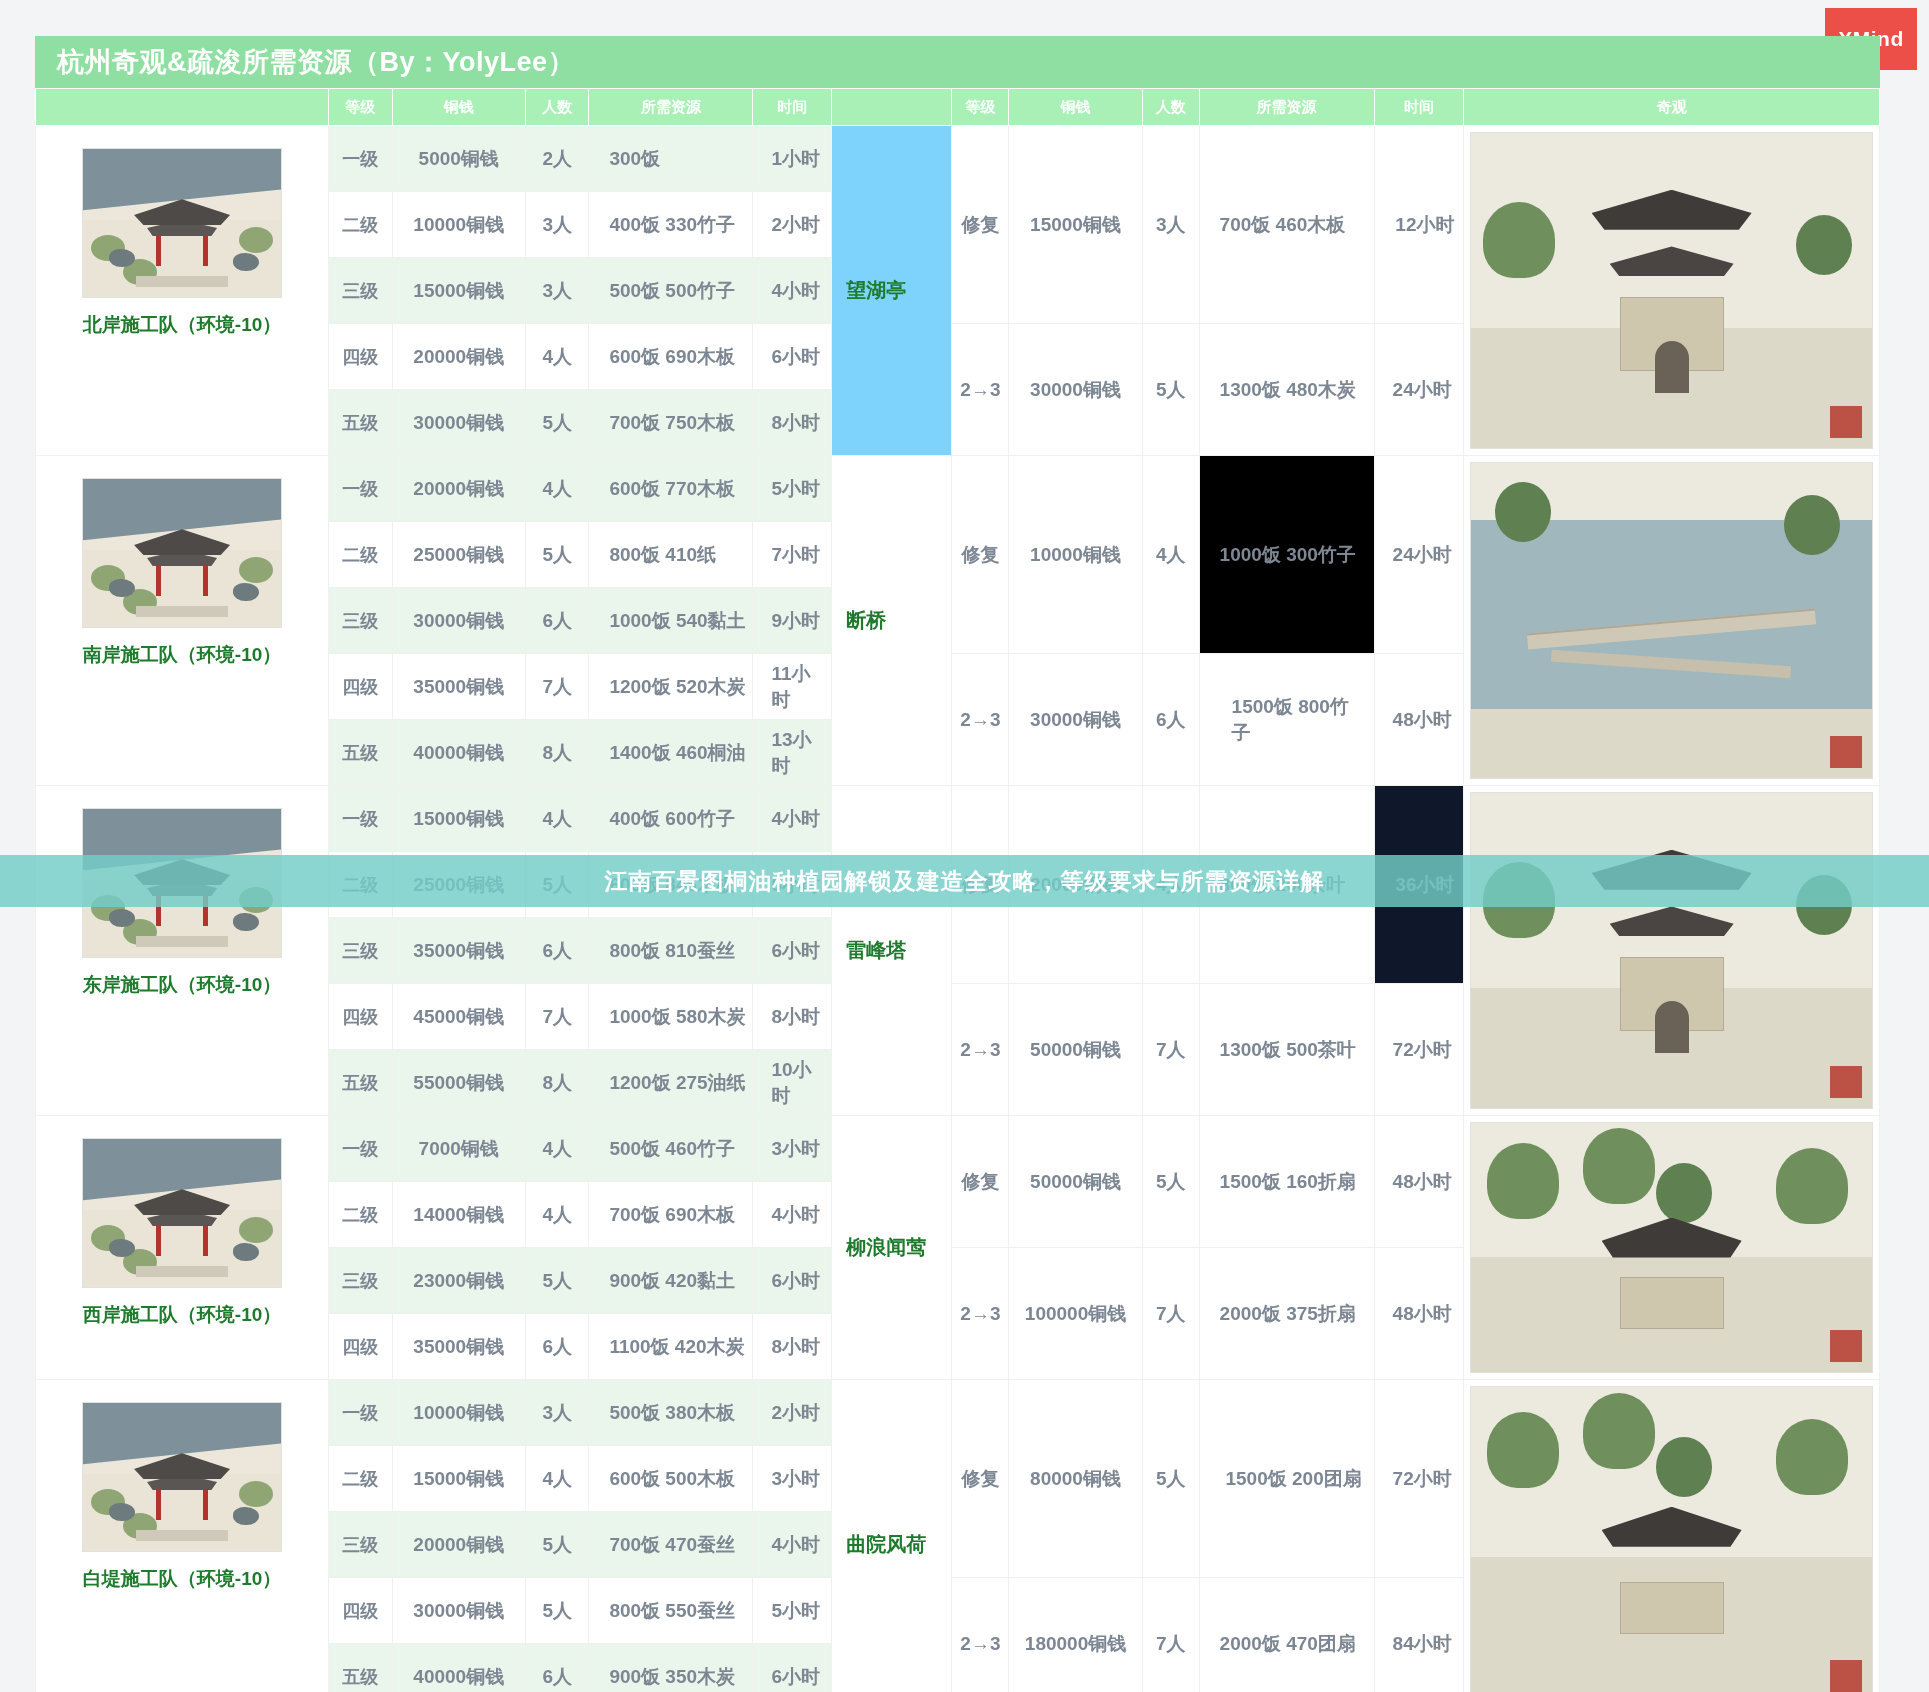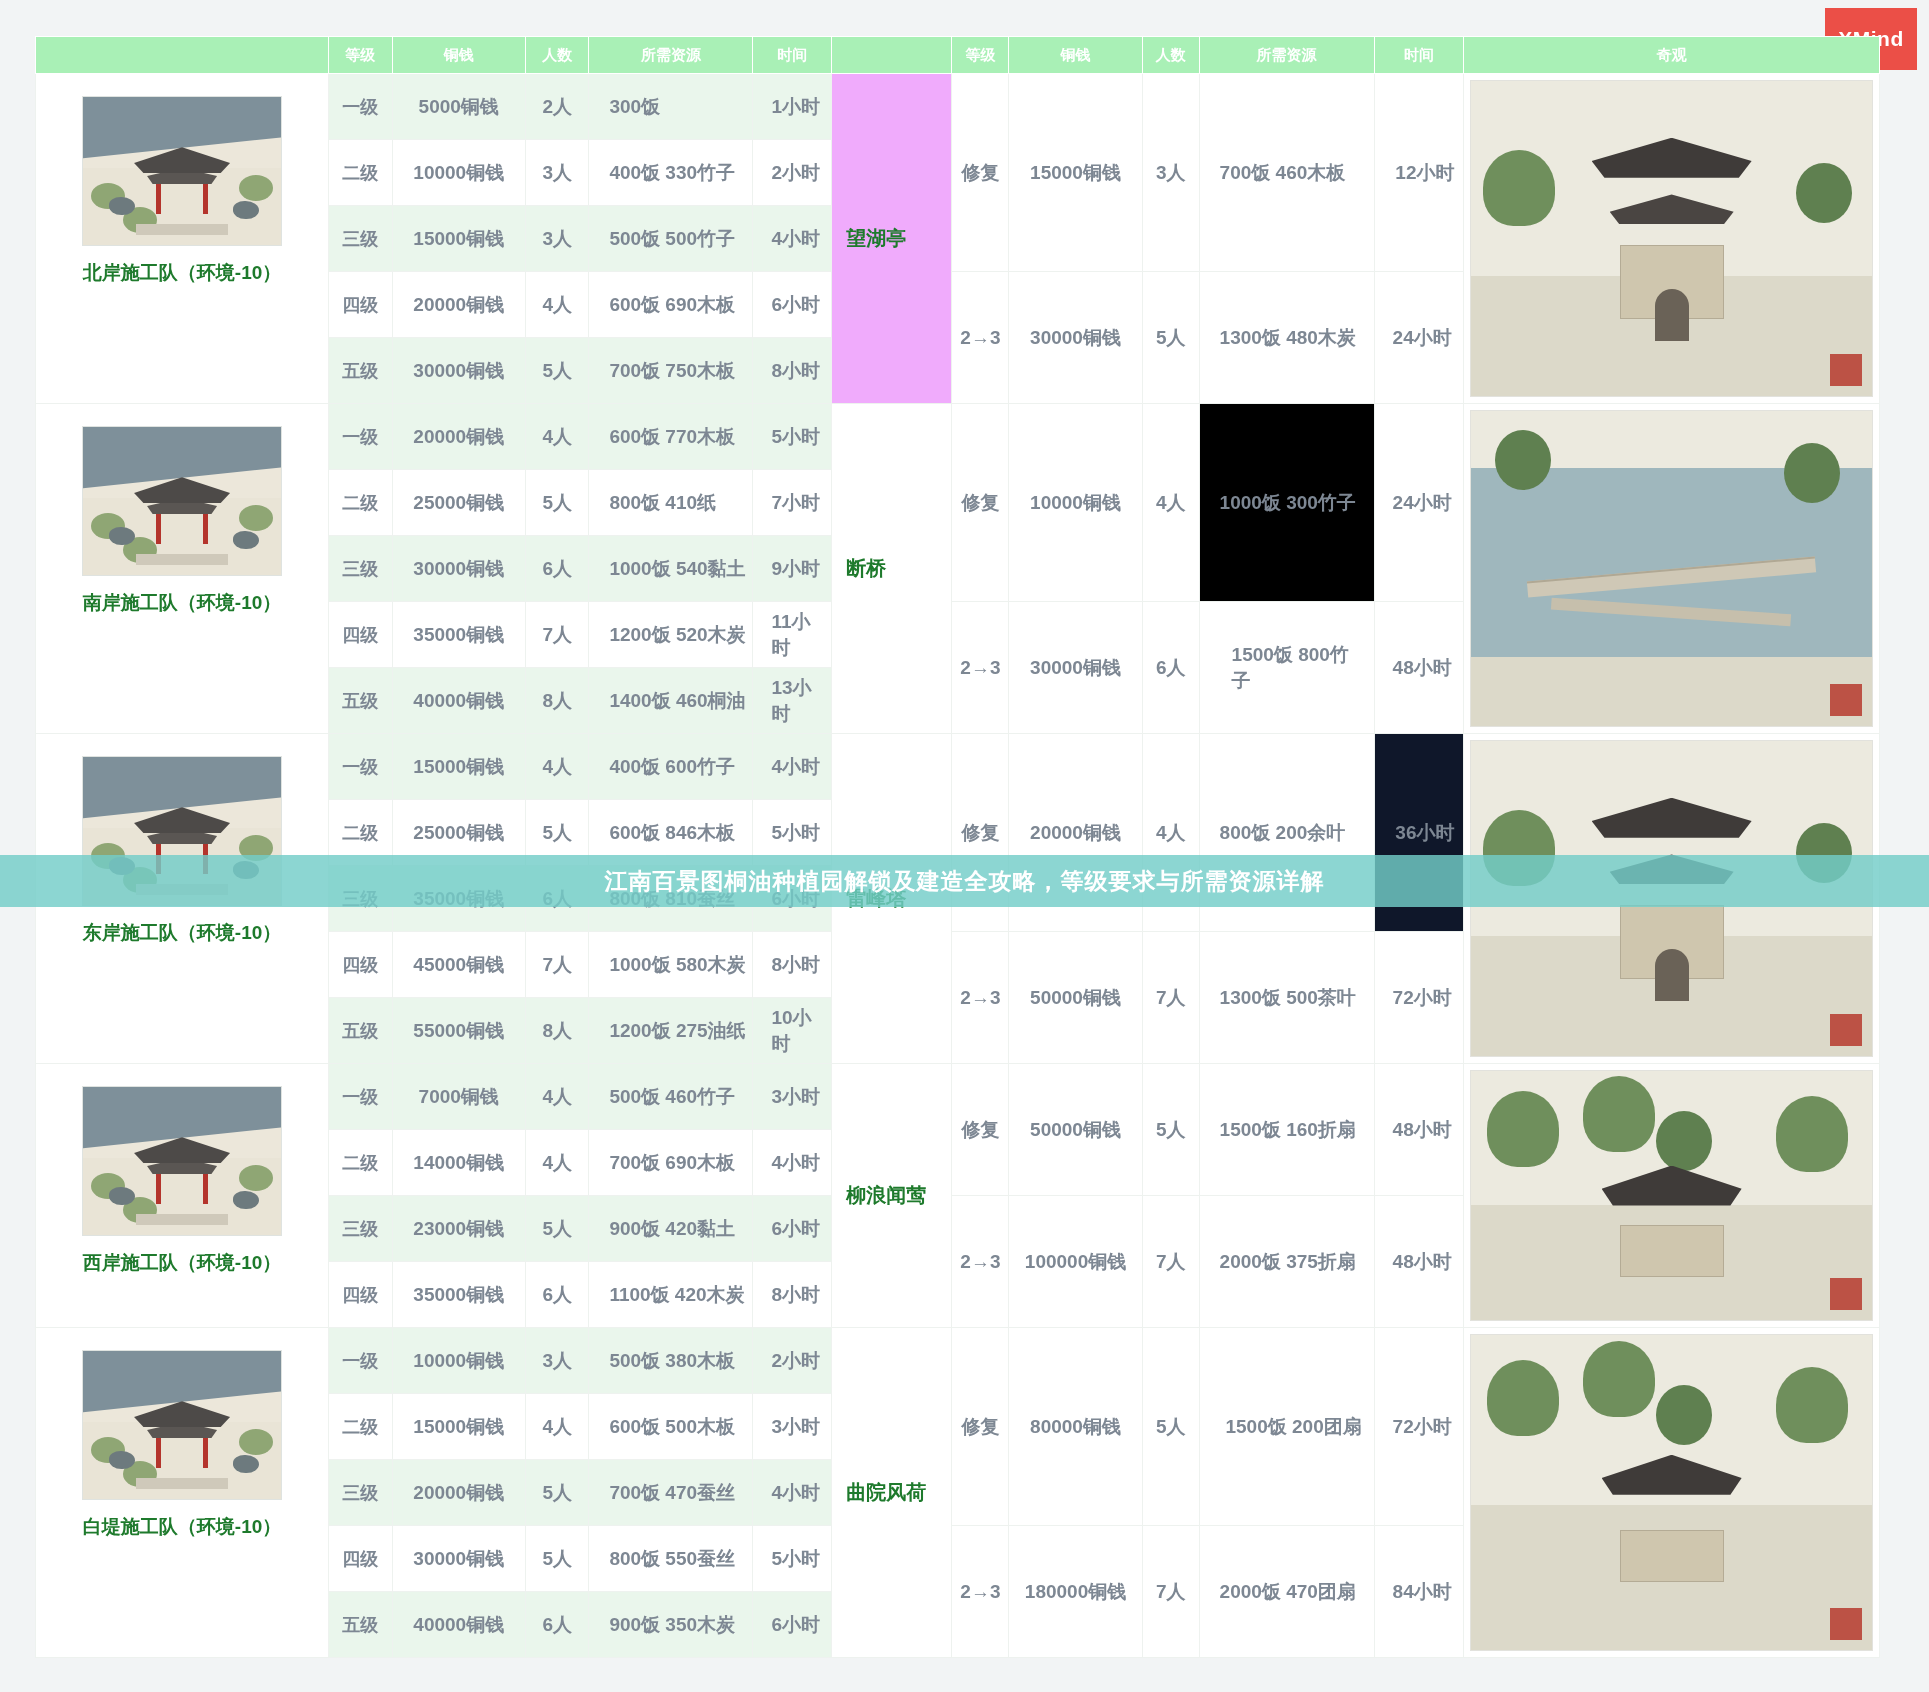--- a/index.html
+++ b/index.html
@@ -152,20 +152,23 @@
   }
 </style>
 </head>
 <body>
 
 <div class="xmind-badge">
   <span>XMind</span>
 </div>
 
 <div class="sheet">
+  <div class="title-bar">
+    <span>杭州奇观&amp;疏浚所需资源（By：YolyLee）</span>
+  </div>
 
   <table>
     <colgroup>
       <col style="width:268px">
       <col style="width:58px">
       <col style="width:122px">
       <col style="width:58px">
       <col style="width:150px">
       <col style="width:72px">
       <col style="width:110px">
@@ -213,21 +216,21 @@
      <div class="thumb-roof"></div>
    </div>
         <div class="team-label">北岸施工队（环境-10）</div>
             </div>
           </td>
           <td class="lvl">一级</td>
           <td>5000铜钱</td>
           <td>2人</td>
           <td class="res">300饭</td>
           <td class="time">1小时</td>
-          <td class="wonder-name" rowspan="5" style="background: #f0abfc;">望湖亭</td>
+          <td class="wonder-name" rowspan="5" style="background: #7dd3fc;">望湖亭</td>
           <td rowspan="3" style="background: rgb(255, 255, 255);">修复</td>
           <td rowspan="3" style="background: rgb(255, 255, 255);">15000铜钱</td>
           <td rowspan="3" style="background: rgb(255, 255, 255);">3人</td>
           <td class="res" rowspan="3" style="background: rgb(255, 255, 255);">700饭 460木板</td>
           <td class="time" rowspan="3" style="background: rgb(255, 255, 255); text-align: center;">12小时</td>
           <td class="wonder-img-cell" rowspan="5" style="width: 380px;">
             <div class="wonder-img">
       <div class="w-sky"></div>
       <div class="w-ground"></div>
       <div class="w-tree" style="left:3%;top:22%"></div>

